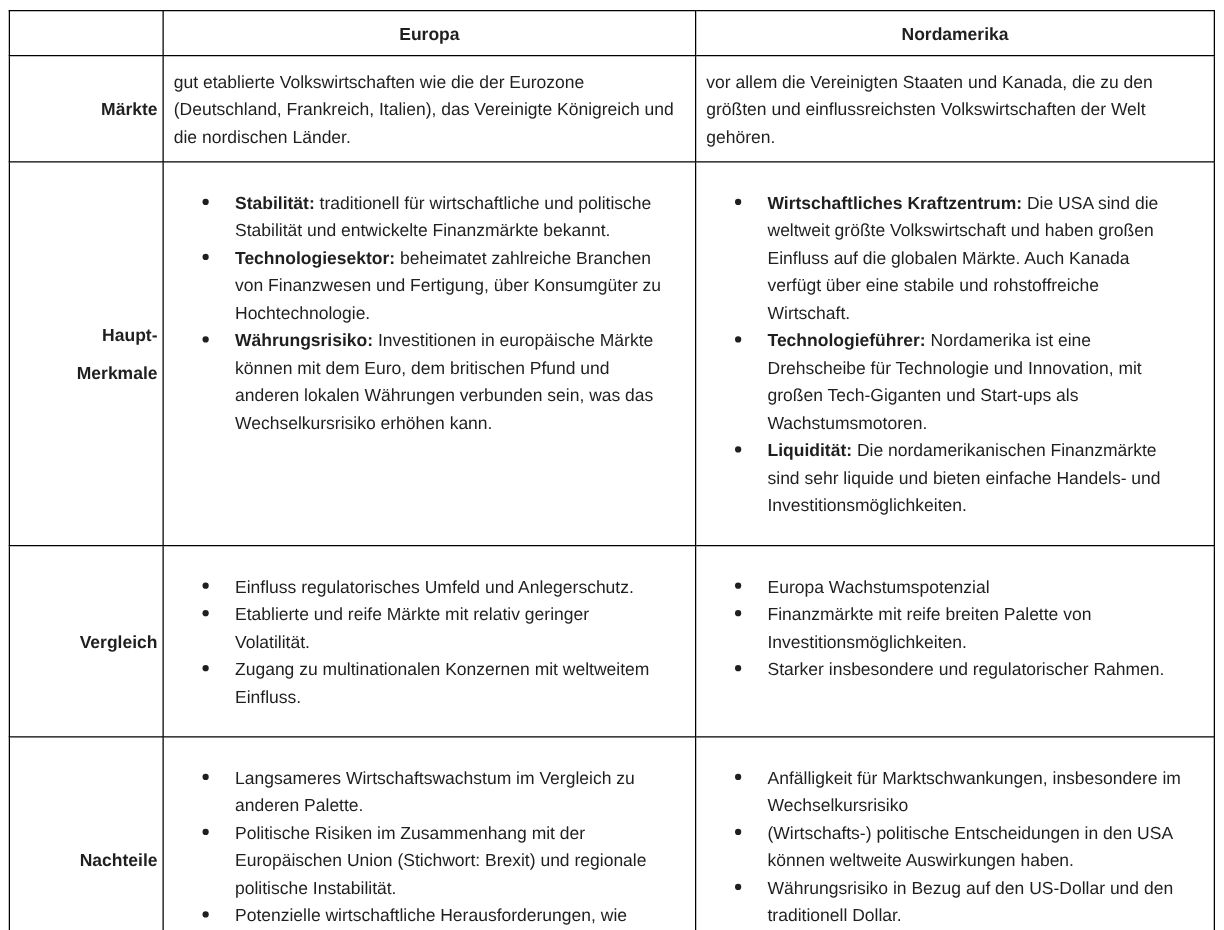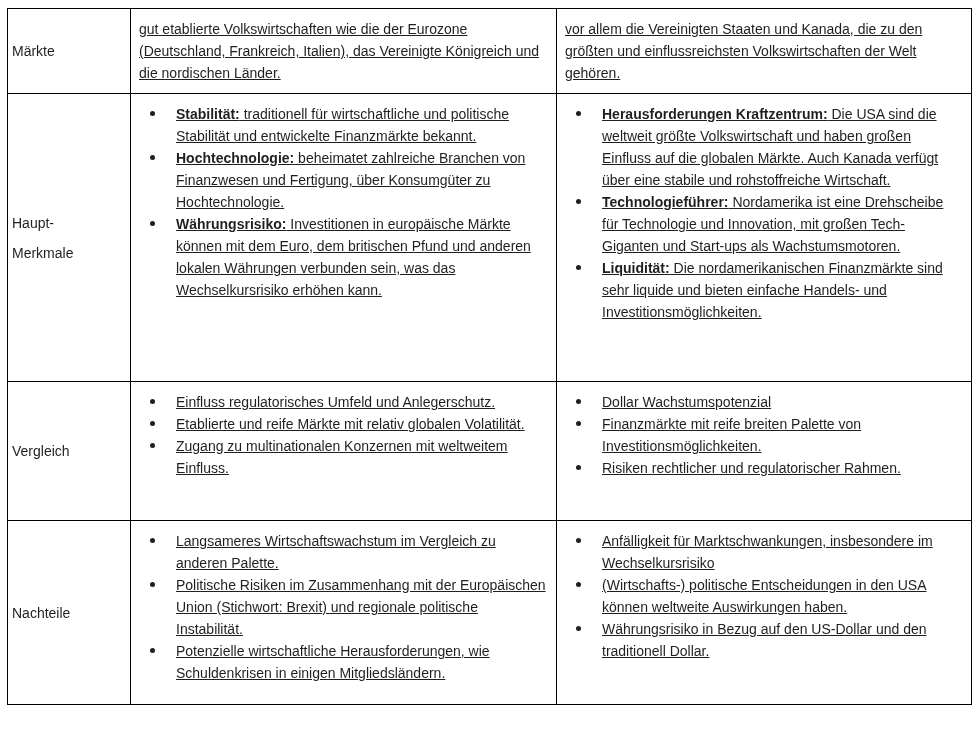--- a/index.html
+++ b/index.html
@@ -33,39 +33,38 @@
   tr.r-haupt    { height: 288px; }
   tr.r-vorteile { height: 139px; }
   tr.r-nacht    { height: 184px; }
 
   td.hdr {
     font-weight: 700;
     text-align: center;
     vertical-align: middle;
   }
   td.lbl {
-    font-weight: 400;
-    text-align: left;
+    font-weight: 700;
+    text-align: right;
     vertical-align: middle;
     white-space: pre-line;
     line-height: 30px;
     padding: 4px;
     margin-top: 28px;
   }
   td.cell {
     vertical-align: top;
     padding: 9px 10px 9px 8px;
-    text-decoration: underline;
   }
   td.cell p {
     margin: 0;
   }
   ul.bullets {
     list-style: none;
-    margin: 0;
+    margin: 12px;
     padding: 0;
   }
   ul.bullets li {
     position: relative;
     padding-left: 37px;
   }
   ul.bullets li::before {
     content: "";
     position: absolute;
     left: 11px;
@@ -83,64 +82,69 @@
 <body>
 
 <div class="page">
   <table class="cmp">
     <colgroup>
       <col style="width:123px">
       <col style="width:426px">
       <col style="width:415px">
     </colgroup>
     <tbody>
+      <tr class="r-head">
+        <td class="lbl"></td>
+        <td class="hdr">Europa</td>
+        <td class="hdr">Nordamerika</td>
+      </tr>
 
       <tr class="r-maerkte">
         <td class="lbl">Märkte</td>
         <td class="cell">
           <p>gut etablierte Volkswirtschaften wie die der Eurozone (Deutschland, Frankreich, Italien), das Vereinigte Königreich und die nordischen Länder.</p>
         </td>
         <td class="cell">
           <p>vor allem die Vereinigten Staaten und Kanada, die zu den größten und einflussreichsten Volkswirtschaften der Welt gehören.</p>
         </td>
       </tr>
 
       <tr class="r-haupt">
         <td class="lbl">Haupt-
 Merkmale</td>
         <td class="cell">
           <ul class="bullets">
               <li><strong>Stabilität:</strong> traditionell für wirtschaftliche und politische Stabilität und entwickelte Finanzmärkte bekannt.</li>
-              <li><strong>Hochtechnologie:</strong> beheimatet zahlreiche Branchen von Finanzwesen und Fertigung, über Konsumgüter zu Hochtechnologie.</li>
+              <li><strong>Technologiesektor:</strong> beheimatet zahlreiche Branchen von Finanzwesen und Fertigung, über Konsumgüter zu Hochtechnologie.</li>
               <li><strong>Währungsrisiko:</strong> Investitionen in europäische Märkte können mit dem Euro, dem britischen Pfund und anderen lokalen Währungen verbunden sein, was das Wechselkursrisiko erhöhen kann.</li>
             </ul>
         </td>
         <td class="cell">
           <ul class="bullets">
-              <li><strong>Herausforderungen Kraftzentrum:</strong> Die USA sind die weltweit größte Volkswirtschaft und haben großen Einfluss auf die globalen Märkte. Auch Kanada verfügt über eine stabile und rohstoffreiche Wirtschaft.</li>
+              <li><strong>Wirtschaftliches Kraftzentrum:</strong> Die USA sind die weltweit größte Volkswirtschaft und haben großen Einfluss auf die globalen Märkte. Auch Kanada verfügt über eine stabile und rohstoffreiche Wirtschaft.</li>
               <li><strong>Technologieführer:</strong> Nordamerika ist eine Drehscheibe für Technologie und Innovation, mit großen Tech-Giganten und Start-ups als Wachstumsmotoren.</li>
               <li><strong>Liquidität:</strong> Die nordamerikanischen Finanzmärkte sind sehr liquide und bieten einfache Handels- und Investitionsmöglichkeiten.</li>
             </ul>
         </td>
       </tr>
 
       <tr class="r-vorteile">
         <td class="lbl">Vergleich</td>
         <td class="cell">
           <ul class="bullets">
               <li>Einfluss regulatorisches Umfeld und Anlegerschutz.</li>
-              <li>Etablierte und reife Märkte mit relativ globalen Volatilität.</li>
+              <li>Etablierte und reife Märkte mit relativ geringer Volatilität.</li>
               <li>Zugang zu multinationalen Konzernen mit weltweitem Einfluss.</li>
             </ul>
         </td>
         <td class="cell">
           <ul class="bullets">
-              <li>Dollar Wachstumspotenzial</li>
+              <li>Europa Wachstumspotenzial</li>
               <li>Finanzmärkte mit reife breiten Palette von Investitionsmöglichkeiten.</li>
-              <li>Risiken rechtlicher und regulatorischer Rahmen.</li>
+              <li>Starker insbesondere und regulatorischer Rahmen.</li>
             </ul>
         </td>
       </tr>
 
       <tr class="r-nacht">
         <td class="lbl">Nachteile</td>
         <td class="cell">
           <ul class="bullets">
               <li>Langsameres Wirtschaftswachstum im Vergleich zu anderen Palette.</li>
               <li>Politische Risiken im Zusammenhang mit der Europäischen Union (Stichwort: Brexit) und regionale politische Instabilität.</li>

